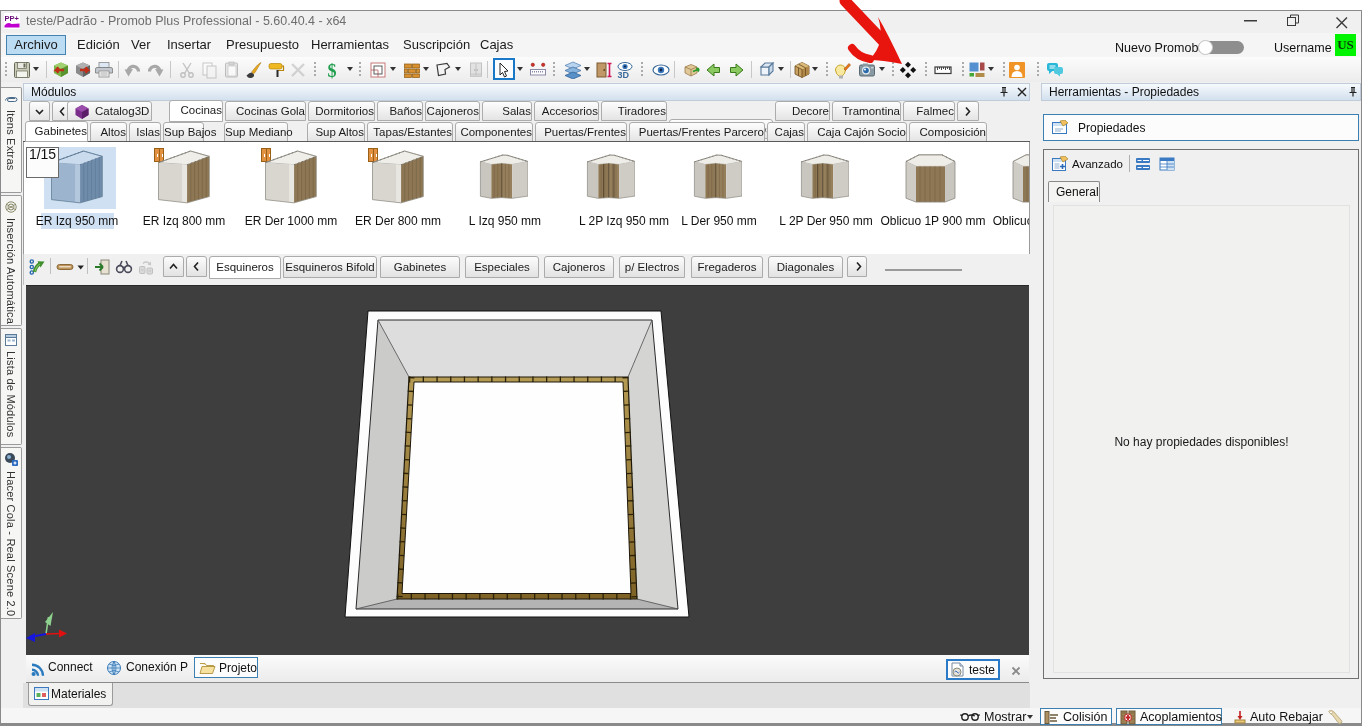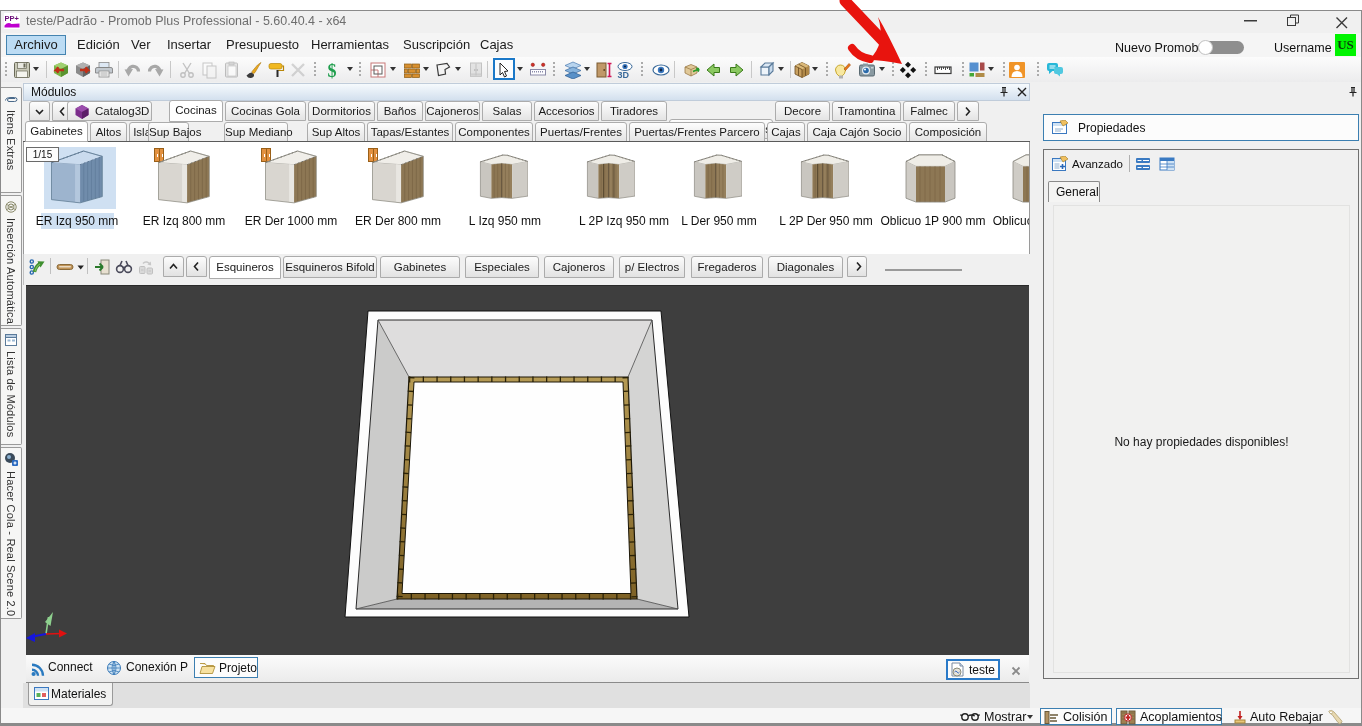--- a/index.html
+++ b/index.html
@@ -29,21 +29,21 @@
   border-left:none; border-radius:0 2px 2px 0; }
 .vtxt { position:absolute; left:4px; font-size:11px; color:#333; writing-mode:vertical-lr; white-space:nowrap; letter-spacing:.2px;}
 .vicon { position:absolute; left:3px; width:14px; height:14px; }
 
 #modpanel { position:absolute; left:23px; top:83px; width:1007px; height:625px; background:#f0f0f0; }
 #modheader { position:absolute; left:0; top:0; width:1007px; height:18px;
   background:linear-gradient(#f6fafd,#d3e0ee); border:1px solid #c0ccda; font-size:12px; color:#111;
   line-height:16px; padding-left:7px; }
 .tab { position:absolute; height:20px; line-height:19px; font-size:11.5px; color:#1a1a1a;
   background:linear-gradient(#fdfdfd,#e4e4e4); border:1px solid #acacac;
-  border-radius:3px 3px 0 0; padding:0; white-space:nowrap; text-align:center; }
+  border-radius:3px 3px 0 0; padding:0; white-space:nowrap; text-align:right; }
 .tab.sel { background:#fff; z-index:3; }
 .tr1 { top:18px; } .tr1.sel { top:17px; height:22px; }
 .tr2 { top:39px; } .tr2.sel { top:38px; height:21px; }
 #thumbline { position:absolute; left:0; top:58px; width:1007px; height:1px; background:#5a5a5a; }
 #thumbs { position:absolute; left:0; top:59px; width:1007px; height:112px; background:#fff;
   border-left:1px solid #9a9a9a; border-right:1px solid #9a9a9a; overflow:hidden; }
 .thumb-label { position:absolute; top:72px; width:120px; text-align:center; font-size:12px; color:#111; }
 .orangetag { position:absolute; top:6px; width:10px; height:14px; background:#e29140; border:1px solid #9a6018; }
 .orangetag:before { content:''; position:absolute; left:3.5px; top:0; width:1px; height:12px; background:#9a6018; }
 .orangetag:after { content:''; position:absolute; left:2px; top:5px; width:4px; height:3px; border-left:1px solid #fff; border-right:1px solid #fff; }
@@ -430,21 +430,21 @@
     <div class="tab tr1" style="left:809px;width:69px;">Tramontina</div>
     <div class="tab tr1" style="left:880px;width:52px;">Falmec</div>
     <div class="tab tr1" style="left:934px;width:22px;padding:0;">
         <svg width="20" height="18">
           <path d="M8 5.5 L11.5 9.5 L8 13.5" fill="none" stroke="#222" stroke-width="1.6"></path>
         </svg>
       </div>
     <div class="tab tr2 sel" style="left:2px;width:63px;">Gabinetes</div>
     <div class="tab tr2" style="left:67px;width:37px;">Altos</div>
     <div class="tab tr2" style="left:106px;width:32px;">Islas</div>
-    <div class="tab tr2" style="left:125px;width:41px;">Sup Bajos</div>
+    <div class="tab tr2" style="left:140px;width:41px;">Sup Bajos</div>
     <div class="tab tr2" style="left:201px;width:64px;">Sup Mediano</div>
     <div class="tab tr2" style="left:284px;width:58px;">Sup Altos</div>
     <div class="tab tr2" style="left:344px;width:86px;">Tapas/Estantes</div>
     <div class="tab tr2" style="left:432px;width:78px;">Componentes</div>
     <div class="tab tr2" style="left:512px;width:92px;">Puertas/Frentes</div>
     <div class="tab tr2" style="left:606px;width:136px;">Puertas/Frentes Parcero</div>
     <div class="tab tr2" style="left:744px;width:38px;">Cajas</div>
     <div class="tab tr2" style="left:784px;width:100px;">Caja Cajón Socio</div>
     <div class="tab tr2" style="left:886px;width:78px;">Composición</div>
     <div id="thumbline"></div>
@@ -454,21 +454,21 @@
       <div class="abs" style="left:17px;top:71px;width:73px;height:16px;background:#cfe0f2;"></div>
       <svg class="abs" style="left:25px;top:8px;" width="56" height="54" viewBox="0 0 58 62" preserveAspectRatio="none">
         <polygon points="2.6,14.5 35.8,1.2 55.2,7.3 32.2,16.9" fill="#cadbee" stroke="#7a92ac" stroke-width="0.7"></polygon>
         <polygon points="2.6,14.5 32.2,16.9 32.2,60.7 2.6,57" fill="#9db4ce"></polygon>
         <polygon points="27,16.5 32.2,16.9 32.2,60.7 27,60.3" fill="#b3c7dd"></polygon>
         <polygon points="32.2,16.9 55.2,7.3 55.2,53.5 32.2,60.7" fill="#708cab"></polygon>
         <path d="M36 15.5 L36 59.4 M40 13.9 L40 58.3 M44 12.2 L44 57 M48 10.5 L48 55.8 M52 9.1 L52 54.6" stroke="#5f7b9a" stroke-width="0.8"></path>
         <path d="M2.6,14.5 L35.8,1.2 M32.2,16.9 L55.2,7.3" stroke="#5a7490" stroke-width="1" stroke-dasharray="1.6,2.6"></path>
         <polygon points="2.6,14.5 35.8,1.2 55.2,7.3 55.2,53.5 32.2,60.7 2.6,57" fill="none" stroke="#5a768e" stroke-width="0.8"></polygon>
       </svg>
-      <div class="abs" style="left:2px;top:5px;width:33px;height:15px;background:#fcfcfc;border:1px solid #6a6a6a;font-size:10px;color:#111;text-align:center;line-height:13px;z-index:5;">1/15</div>
+      <div class="abs" style="left:2px;top:5px;width:33px;height:31px;background:#fcfcfc;border:1px solid #6a6a6a;font-size:14px;color:#111;text-align:center;line-height:13px;z-index:5;">1/15</div>
       <div class="thumb-label" style="left:-7px;">ER Izq 950 mm</div>
 
       <div class="orangetag" style="left:130px;"></div>
       <svg class="abs" style="left:132px;top:8px;" width="56" height="54" viewBox="0 0 58 62" preserveAspectRatio="none">
         <polygon points="2.6,14.5 35.8,1.2 55.2,7.3 32.2,16.9" fill="#f0eee9" stroke="#9a9890" stroke-width="0.7"></polygon>
         <polygon points="2.6,14.5 32.2,16.9 32.2,60.7 2.6,57" fill="#d9d6d0"></polygon>
         <polygon points="27,16.5 32.2,16.9 32.2,60.7 27,60.3" fill="#e8e6e1"></polygon>
         <polygon points="32.2,16.9 55.2,7.3 55.2,53.5 32.2,60.7" fill="#8d7754"></polygon>
         <path d="M36 15.5 L36 59.4 M40 13.9 L40 58.3 M44 12.2 L44 57 M48 10.5 L48 55.8 M52 9.1 L52 54.6" stroke="#7a6544" stroke-width="0.8"></path>
         <path d="M43.5 12.1 L43.5 57.1" stroke="#60503600" stroke-width="1"></path>
@@ -713,20 +713,21 @@
         <span class="abs" style="left:21px;top:2px;font-size:12px;color:#111;">teste</span>
       </div>
       <svg class="abs" style="left:985px;top:11px;" width="10" height="10" viewBox="0 0 10 10">
           <path d="M1.5 1.5 L8.5 8.5 M8.5 1.5 L1.5 8.5" stroke="#8a8a8a" stroke-width="1.8"></path>
         </svg>
     </div>
   </div>
   <div id="rsplit"></div>
 
   <div id="rpanel">
+    <div id="rheader">Herramientas - Propiedades</div>
     <svg class="abs" style="left:306px;top:3px;" width="12" height="12" viewBox="0 0 12 12">
         <path d="M4 1.5 h4 M5 1.5 v5 h-2.5 l7 0 h-2.5 v-5 M6 6.5 v4" stroke="#222" stroke-width="1.2" fill="none"></path>
       </svg>
     <div class="abs" style="left:2px;top:31px;width:316px;height:27px;background:#fcfcfc;border:1px solid #3c7fb1;">
       <svg class="abs" style="left:8px;top:5px;" width="17" height="15" viewBox="0 0 17 15">
           <rect x="0.5" y="2.5" width="14" height="11" fill="#fff" stroke="#3a78c0"></rect>
           <rect x="1" y="3" width="13" height="3" fill="#cfe2f4"></rect>
           <path d="M3 9 h8 M3 11 h6" stroke="#90b0d0" stroke-width="1"></path>
           <path d="M8 1 l5 -1 3 3 -5 3 z" fill="#f0c060" stroke="#a07820" stroke-width=".6"></path>
         </svg>

